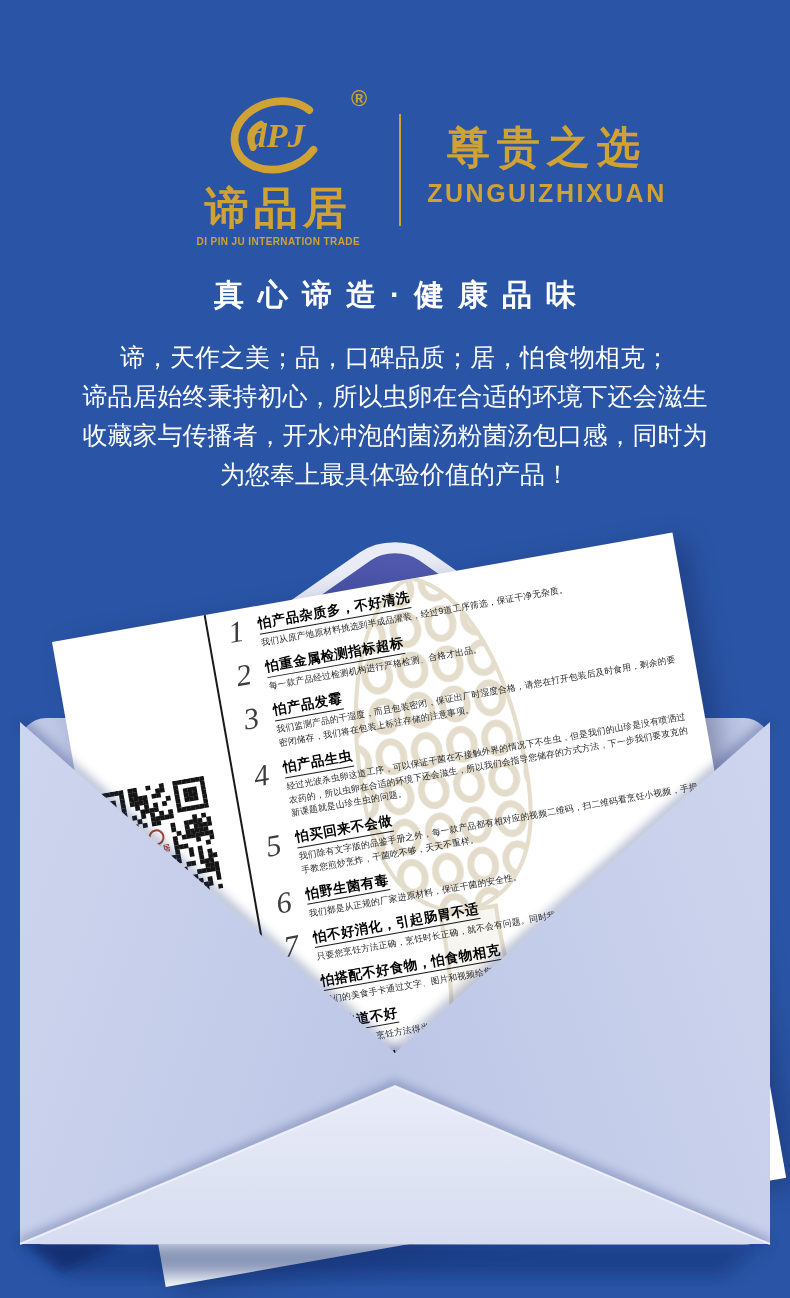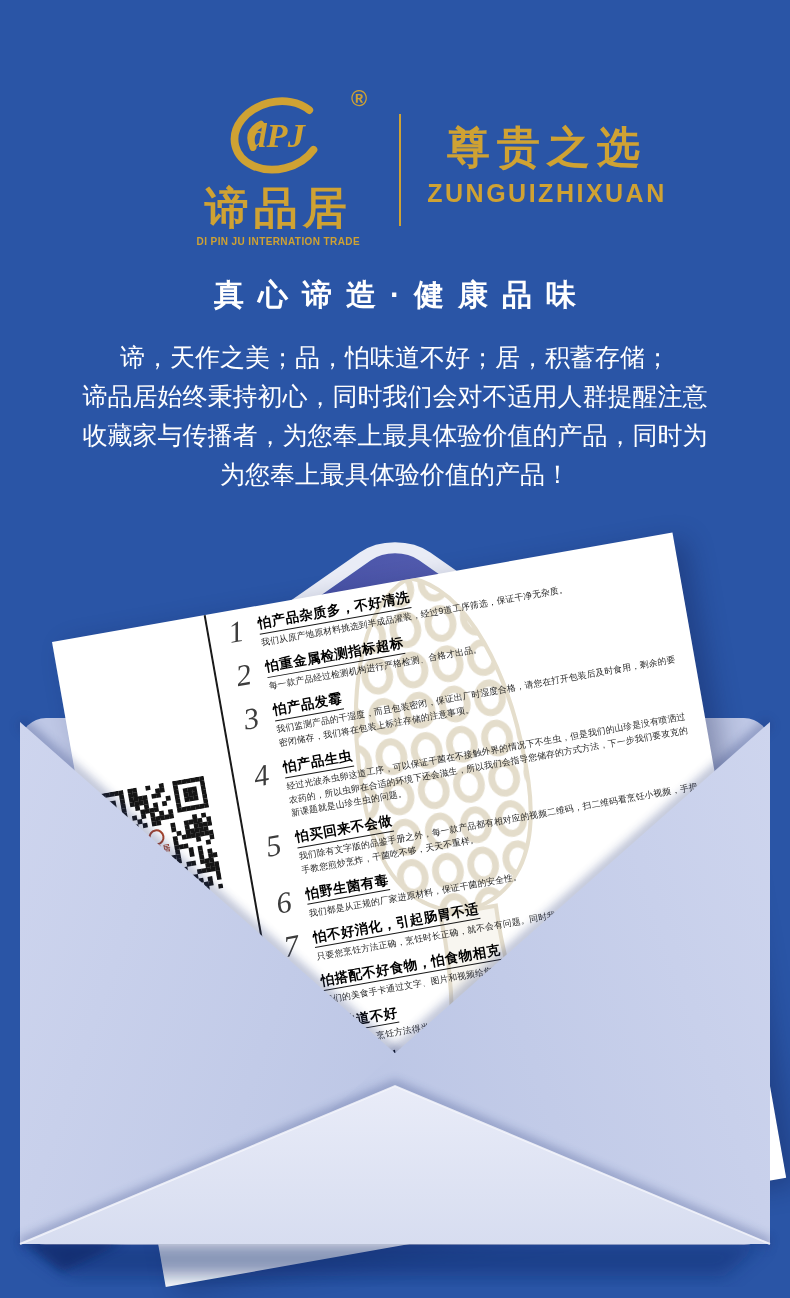--- a/index.html
+++ b/index.html
@@ -97,23 +97,23 @@
         <div class="brand-en">DI PIN JU INTERNATION TRADE</div>
       </div>
       <div class="logo-divider"></div>
       <div class="logo-right">
         <div class="slogan-cn">尊贵之选</div>
         <div class="slogan-en">ZUNGUIZHIXUAN</div>
       </div>
     </div>
     <div class="tagline">真心谛造·健康品味</div>
     <div class="intro">
-      <div>谛，天作之美；品，怕味道不好；居，积蓄存储；</div>
-      <div>谛品居始终秉持初心，同时我们会对不适用人群提醒注意</div>
-      <div>收藏家与传播者，为您奉上最具体验价值的产品，同时为</div>
+      <div>谛，天作之美；品，口碑品质；居，怕食物相克；</div>
+      <div>谛品居始终秉持初心，所以虫卵在合适的环境下还会滋生</div>
+      <div>收藏家与传播者，开水冲泡的菌汤粉菌汤包口感，同时为</div>
       <div>为您奉上最具体验价值的产品！</div>
     </div>
   </div>
 
   <div class="scene">
 
     <div class="flap-back"></div>
     <div class="pocket-back"></div>
 
     <div class="letter">

